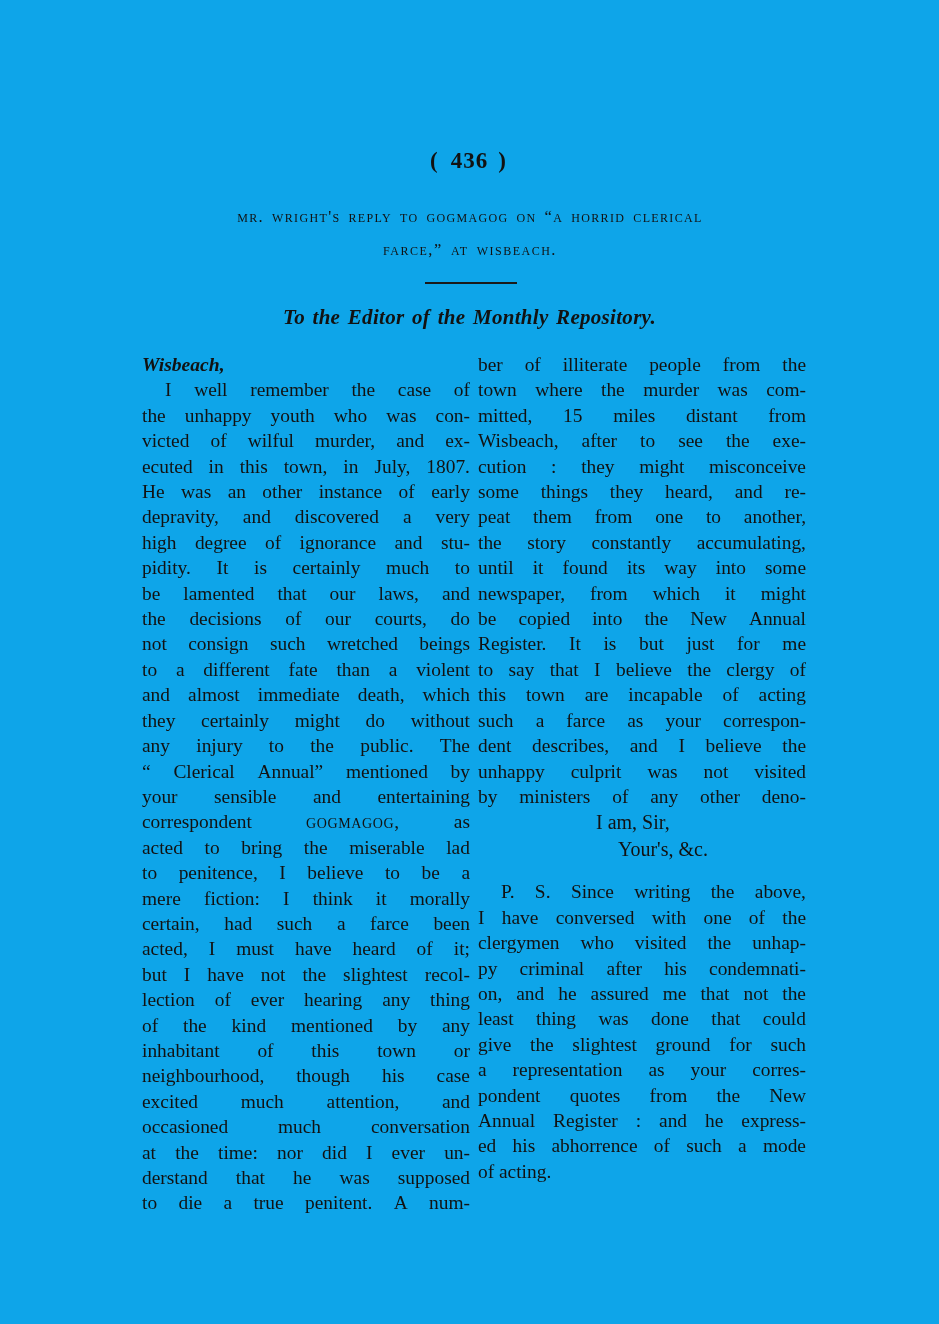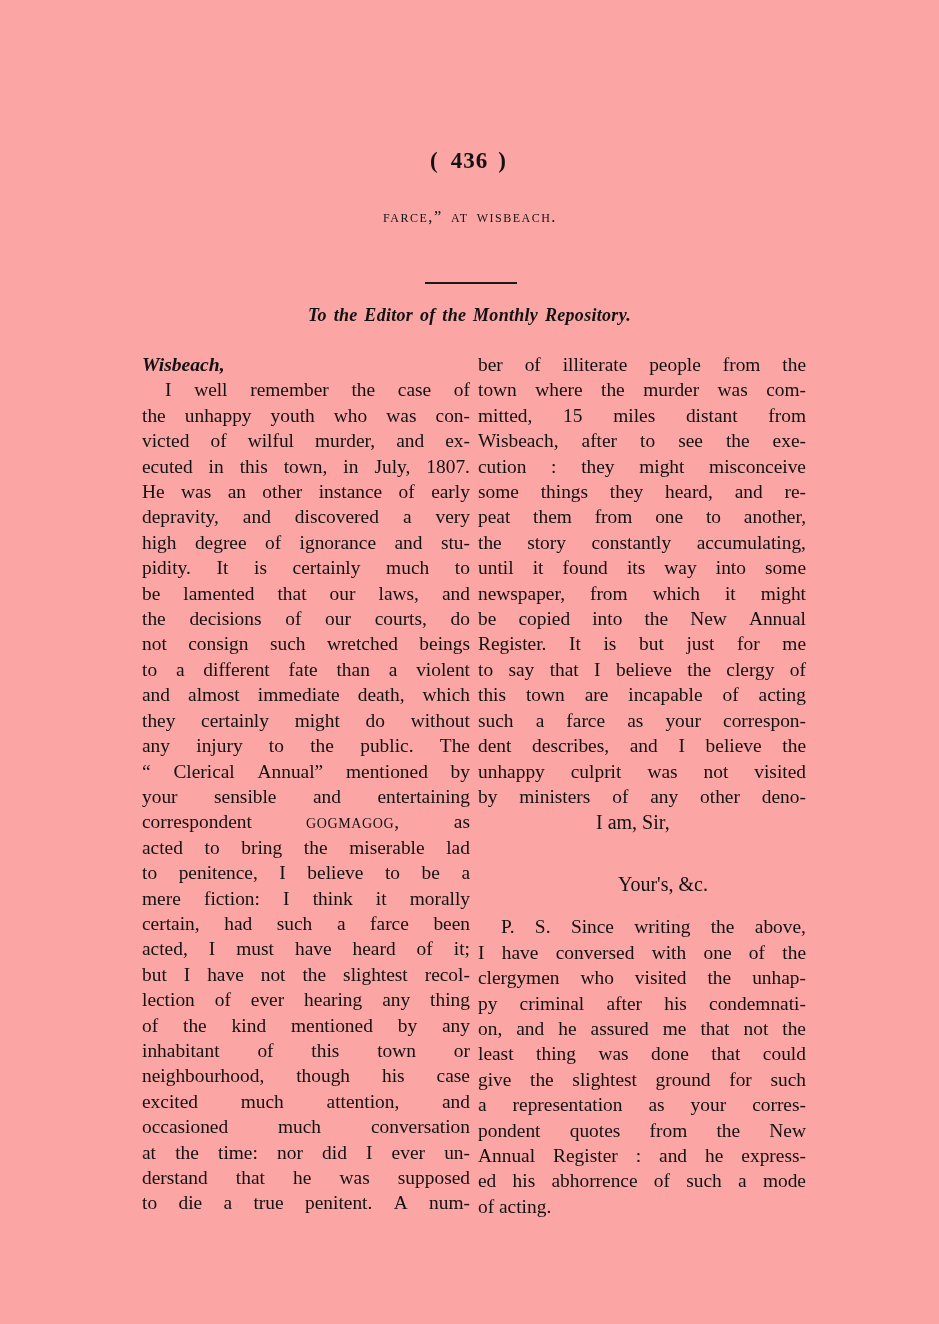--- a/index.html
+++ b/index.html
@@ -4,21 +4,21 @@
 <style>
   html, body {
     margin: 0;
     padding: 0;
     background: #ffffff;
   }
   .page {
     position: relative;
     width: 939px;
     height: 1324px;
-    background: #fca5a5;
+    background: #0ea5e9;
     font-family: "Liberation Serif", "DejaVu Serif", serif;
     color: #121212;
     overflow: hidden;
   }
 
   
   .folio {
     position: absolute;
     top: 148px;
     left: 0;
@@ -59,21 +59,21 @@
   }
 
   
   .addressee {
     position: absolute;
     top: 305px;
     left: 0;
     width: 939px;
     text-align: center;
     font-style: italic;
-    font-size: 18px;
+    font-size: 21px;
     font-weight: bold;
     letter-spacing: 0.3px;
     word-spacing: 2px;
   }
 
   
   .col {
     position: absolute;
     top: 352px;
     width: 328px;
@@ -131,35 +131,36 @@
   .indent { padding-left: 23px; }
 
   
   .sig {
     display: block;
     white-space: nowrap;
     font-size: 20px;
     line-height: 27px;
   }
   .sig-1 { padding-left: 118px; }
-  .sig-2 { padding-left: 140px; margin-top: 35px; }
+  .sig-2 { padding-left: 140px; }
   .sig-3 { padding-left: 163px; letter-spacing: 0.5px; }
 
   .gap { display: block; height: 16px; }
 </style>
 </head>
 <body>
 
 <div class="page">
 
   <div class="folio">
     <span class="paren">(</span><span class="num">436</span><span class="paren">)</span>
   </div>
 
   <div class="article-title">
+    <span class="ln">Mr. Wright's Reply to Gogmagog on “A horrid clerical</span>
     <span class="ln ln2">Farce,” at Wisbeach.</span>
   </div>
 
   <div class="rule"></div>
 
   <div class="addressee">To the Editor of the Monthly Repository.</div>
 
   <div class="col col-left">
 
     <span class="dateline">Wisbeach,</span>

